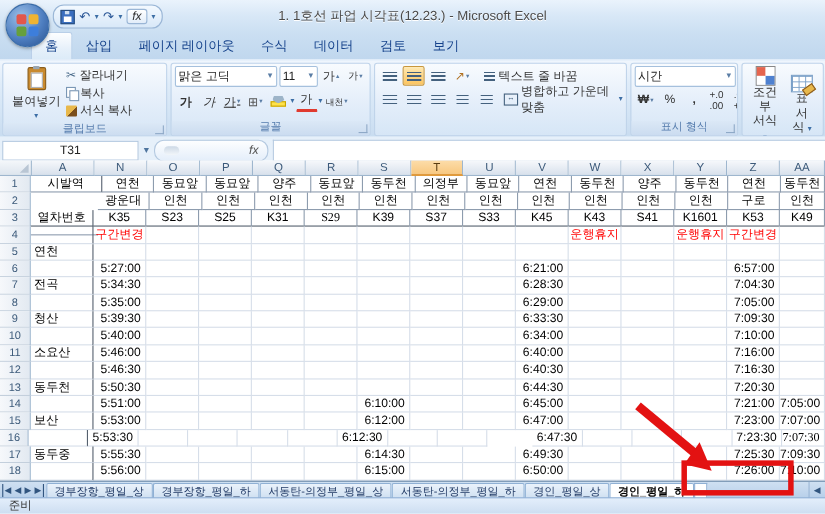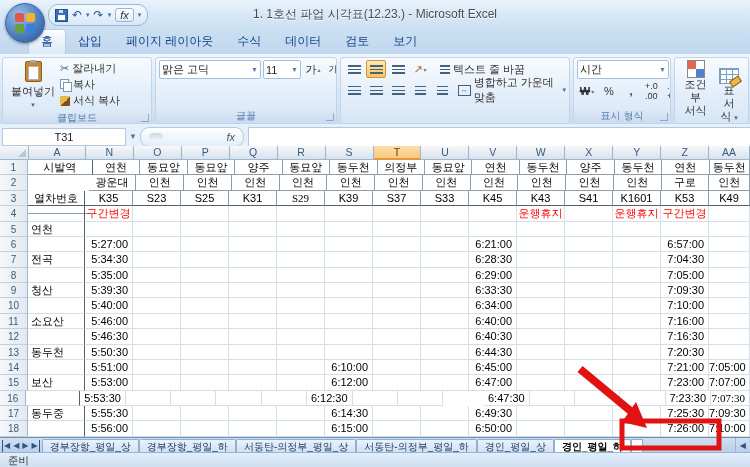--- a/index.html
+++ b/index.html
@@ -202,21 +202,21 @@
           </div>
         </div>
       </div>
       <div class="rg-label">
         <span>클립보드</span>
         <span class="launcher"></span>
       </div>
     </div>
 
     <div class="rgroup" style="width:180px;">
-      <div class="rg-body" style="flex-direction:row;gap:3px;">
+      <div class="rg-body" style="flex-direction:column;gap:3px;">
         <div style="display:flex;gap:2px;">
           <div class="combo" style="width:96px;">
             <span>맑은 고딕</span>
               <span class="arr">▼</span>
           </div>
           <div class="combo" style="width:32px;">
             <span>11</span>
               <span class="arr">▼</span>
           </div>
           <div class="fbtn">

